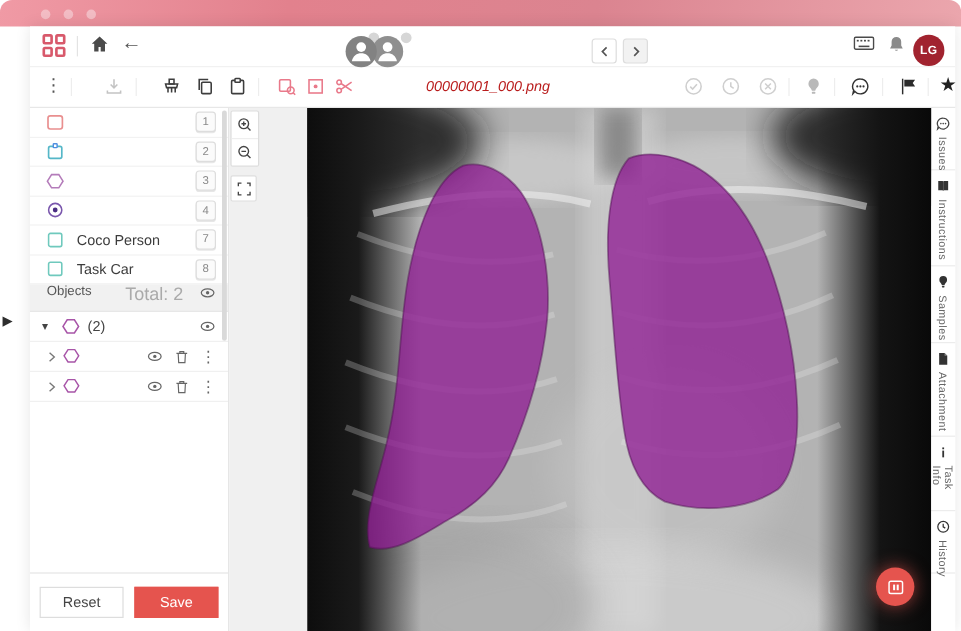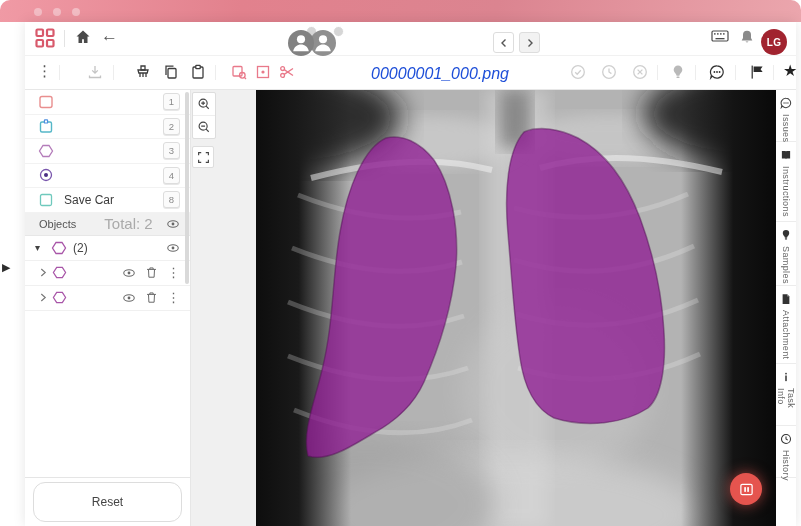--- a/index.html
+++ b/index.html
@@ -24,42 +24,42 @@
   .navbtn.next{background:#f2f2f2;}
   .lg{position:absolute;top:7px;width:26px;height:26px;border-radius:50%;background:#a1232f;color:#fff;
     font-size:10px;font-weight:bold;display:flex;align-items:center;justify-content:center;letter-spacing:.3px;}
   
   .tbar{position:relative;height:33px;border-bottom:1px solid #e7e7e7;flex:none;}
   .t-ic{position:absolute;top:8px;color:#3d3d3d;}
   .t-ic.dim{color:#c3c3c3;}
   .t-ic.red{color:#e9798a;}
   .t-ic.lite{color:#cfcfcf;}
   .tsep{position:absolute;top:9px;width:1px;height:15px;background:#ededed;}
-  .fname{position:absolute;top:9px;left:330px;width:170px;text-align:center;font-style:italic;color:#1d4ed8;font-size:16px;}
+  .fname{position:absolute;top:9px;left:330px;width:170px;text-align:left;font-style:italic;color:#b91c1c;font-size:12px;}
   
   .bodyrow{flex:1;display:flex;min-height:0;}
   
   .sb{width:165px;flex:none;border-right:1px solid #e6e6e6;display:flex;flex-direction:column;position:relative;}
   .crow{height:24.5px;box-sizing:border-box;border-bottom:1px solid #f2f2f2;display:flex;align-items:center;padding:0 10px 0 13px;position:relative;}
   .cicon{width:16px;height:16px;flex:none;display:flex;}
   .clabel{font-size:12px;color:#3c3c3c;margin-left:10px;flex:1;white-space:nowrap;}
   .kbd{width:15px;height:15px;flex:none;border:1px solid #ddd;border-radius:3px;background:#fbfbfb;
     color:#8a8a8a;font-size:9.5px;display:flex;align-items:center;justify-content:center;box-shadow:0 1px 0 #e7e7e7;}
   .sb-scroll{position:absolute;right:1px;top:2px;width:4px;height:192px;background:#d9d9d9;border-radius:2px;}
-  .objhdr{height:22px;background:#f1f1f1;display:flex;align-items:center;padding:0 10px 0 14px;border-bottom:1px solid #e7e7e7;}
+  .objhdr{height:22px;background:#f1f1f1;display:flex;align-items:flex-start;padding:0 10px 0 14px;border-bottom:1px solid #e7e7e7;}
   .objhdr .t1{font-size:11px;color:#555;flex:none;}
   .objhdr .t2{font-size:15px;color:#aaa;margin-left:28px;flex:1;}
   .grow,.orow{height:25px;box-sizing:border-box;border-bottom:1px solid #f0f0f0;display:flex;align-items:center;padding:0 10px;}
   .caret{color:#444;font-size:10px;width:12px;}
   .ocaret{color:#777;width:12px;display:flex;margin-left:5px;}
   .gcount{font-size:12px;color:#444;margin-left:6px;flex:1;}
   .oic{color:#555;display:flex;margin-left:9px;}
   .spacer{flex:1;border-bottom:0;}
   .sbfoot{height:48px;flex:none;border-top:1px solid #e5e5e5;display:flex;align-items:center;gap:9px;padding:0 8px;}
-  .btn{height:40px;border-radius:12px;font-size:12px;font-family:inherit;cursor:pointer;}
+  .btn{height:26px;border-radius:0;font-size:12px;font-family:inherit;cursor:pointer;}
   .btn.reset{flex:1;background:#fff;border:1px solid #ddd;color:#444;}
   .btn.save{flex:1;background:#e5544e;border:1px solid #e5544e;color:#fff;}
   
   .cv{flex:1;position:relative;background:#f0f0f0;min-width:0;}
   .zgroup{position:absolute;left:1px;top:2px;width:22px;background:#fff;border:1px solid #ddd;border-radius:2px;}
   .zbtn{width:22px;height:22px;display:flex;align-items:center;justify-content:center;color:#444;}
   .zbtn+.zbtn{border-top:1px solid #eee;}
   .fsbtn{position:absolute;left:1px;top:56px;width:22px;height:22px;background:#fff;border:1px solid #ddd;border-radius:2px;
     display:flex;align-items:center;justify-content:center;color:#444;box-sizing:border-box;}
   .xray{position:absolute;left:65px;top:0;width:520px;height:438px;}
@@ -294,21 +294,30 @@
               </span>
             <span class="clabel"></span>
             <span class="kbd">4</span>
           </div>
           <div class="crow">
             <span class="cicon" style="color: rgb(111, 201, 189);">
                 <svg viewBox="0 0 16 16" width="16" height="16">
                   <rect x="2.5" y="2.5" width="11" height="11" rx="1.5" fill="none" stroke="currentColor" stroke-width="1.3"></rect>
                 </svg>
               </span>
-            <span class="clabel">Save Car</span>
+            <span class="clabel">Coco Person</span>
+            <span class="kbd">7</span>
+          </div>
+          <div class="crow">
+            <span class="cicon" style="color: rgb(111, 201, 189);">
+                <svg viewBox="0 0 16 16" width="16" height="16">
+                  <rect x="2.5" y="2.5" width="11" height="11" rx="1.5" fill="none" stroke="currentColor" stroke-width="1.3"></rect>
+                </svg>
+              </span>
+            <span class="clabel">Task Car</span>
             <span class="kbd">8</span>
           </div>
           <span class="sb-scroll"></span>
         </div>
 
         <div class="objhdr">
           <span class="t1">Objects</span>
           <span class="t2">Total: 2</span>
           <span class="oic">
               <svg viewBox="0 0 16 16" width="14" height="14" fill="none" stroke="#666" stroke-width="1.2">
@@ -382,20 +391,21 @@
                 <path d="M2.5 4.2h11M6 4V2.4h4V4M4.3 4.4l.5 9.4h6.4l.5-9.4"></path>
               </svg>
             </span>
           <span class="oic" style="font-size:13px;color:#666">⋮</span>
         </div>
 
         <div class="spacer"></div>
 
         <div class="sbfoot">
           <button class="btn reset">Reset</button>
+          <button class="btn save">Save</button>
         </div>
       </aside>
 
       <main class="cv">
         <svg class="xray" viewBox="0 0 520 438" preserveAspectRatio="none">
           <defs>
             <linearGradient id="gl" x1="0" y1="0" x2="1" y2="0">
               <stop offset="0" stop-color="#0d0d0d"></stop>
                 <stop offset=".45" stop-color="#1a1a1a"></stop>
                 <stop offset="1" stop-color="#1a1a1a" stop-opacity="0"></stop>

